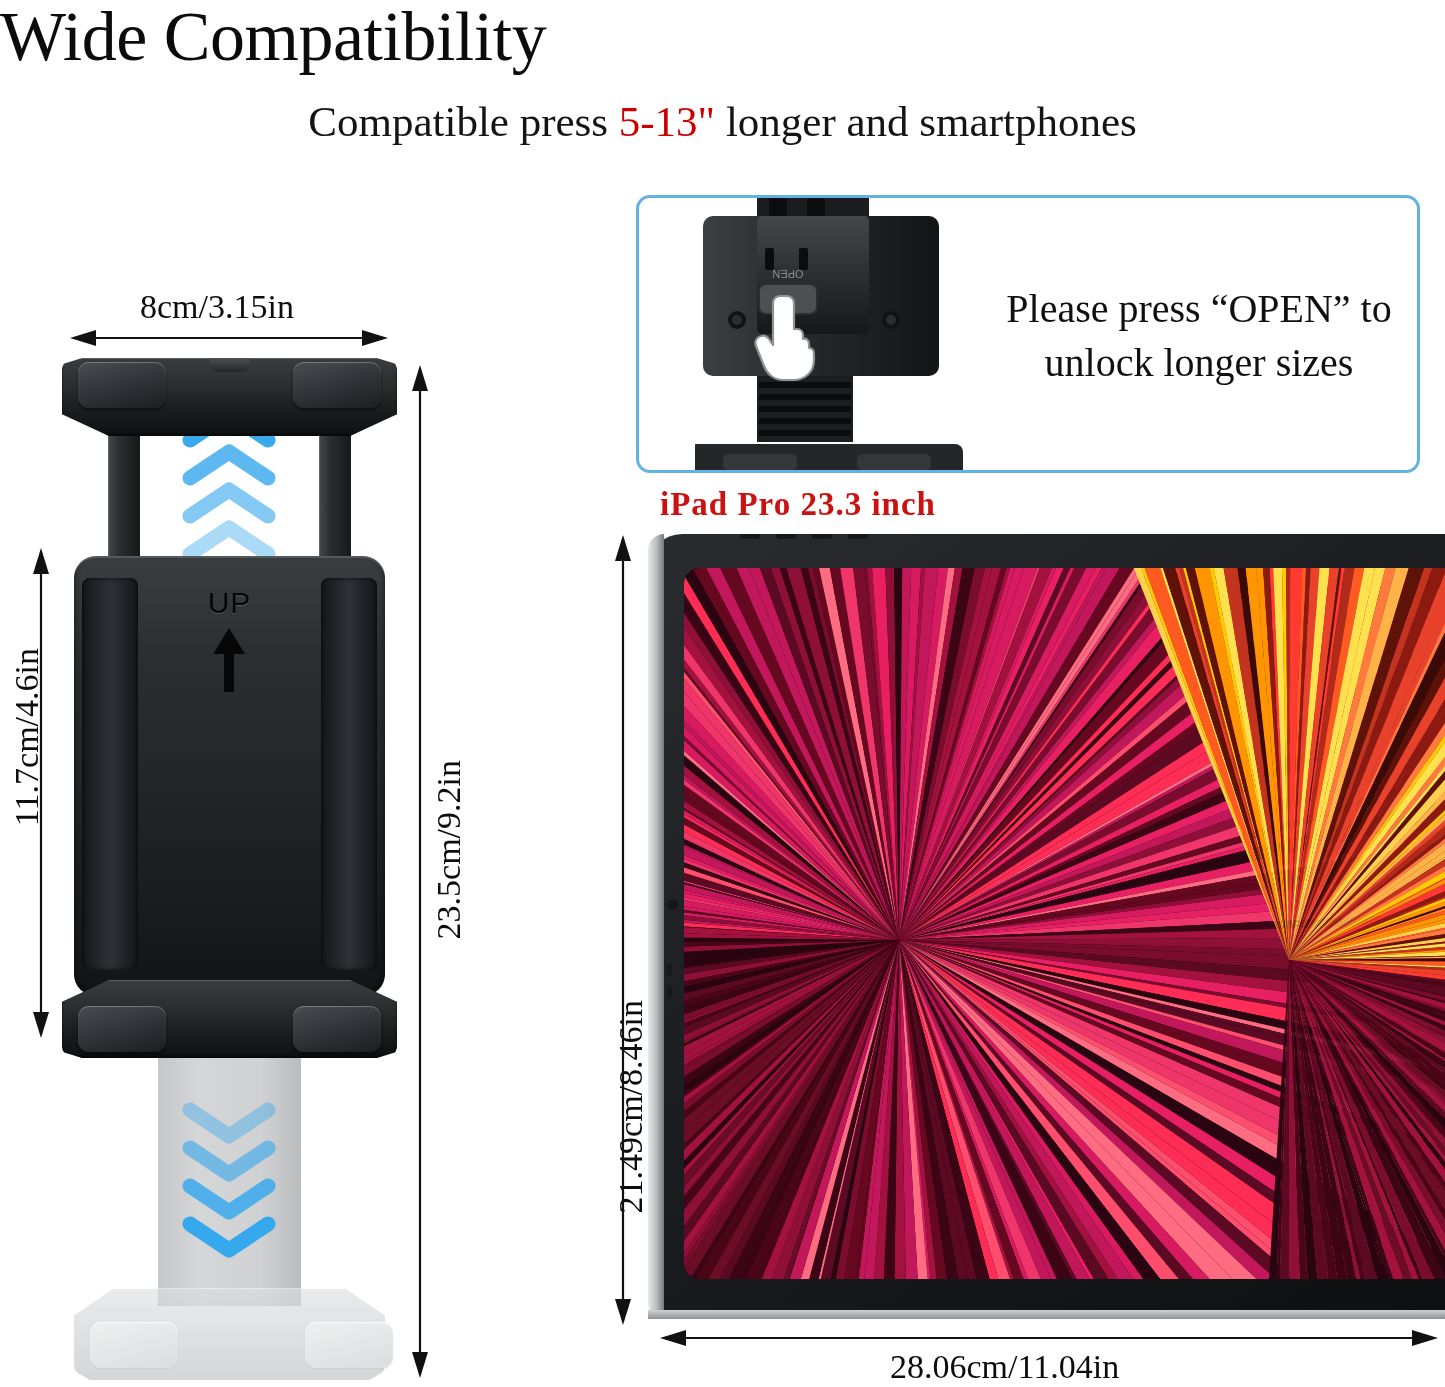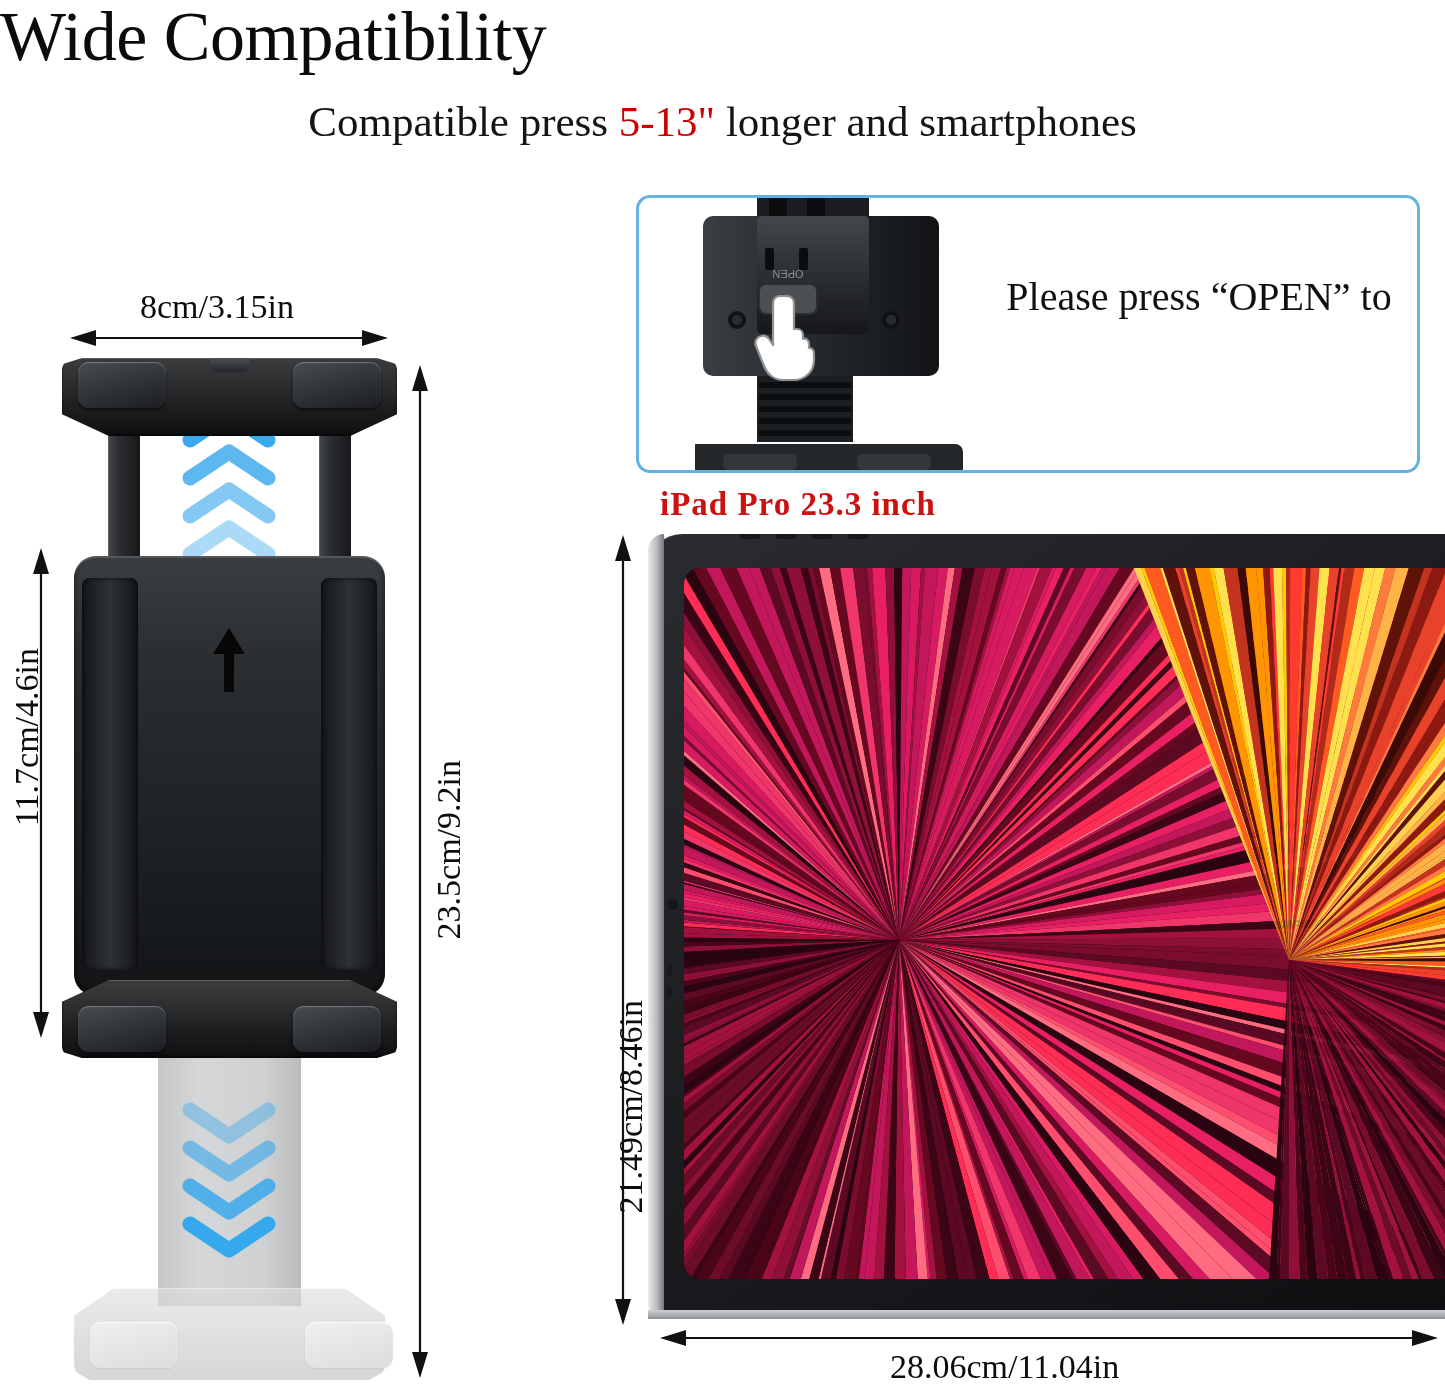--- a/index.html
+++ b/index.html
@@ -122,21 +122,21 @@
   }
   #ghost-jaw .gpad.l{left:16px;} #ghost-jaw .gpad.r{left:231px;}
 
   
   #callout-box{
     position:absolute;left:636px;top:195px;width:778px;height:272px;
     border:3px solid #62b3e2;border-radius:14px;background:#fff;overflow:hidden;
   }
   #callout-photo{position:absolute;left:56px;top:-6px;width:286px;height:278px;}
   #callout-text{
-    position:absolute;left:350px;top:72px;width:420px;text-align:center;
+    position:absolute;left:350px;top:84px;width:420px;text-align:center;
     font-size:40px;line-height:1.36;color:#101010;
   }
 
   #ipad-model-label{
     position:absolute;left:660px;top:486px;font-size:33px;font-weight:700;
     color:#cc1111;letter-spacing:1px;
   }
 
   
   #ipad{
@@ -247,20 +247,21 @@
         <polyline points="16,36 55,10 94,36" fill="none" stroke="#3aa9ec" stroke-width="15" stroke-linecap="round" stroke-linejoin="round"></polyline>
       </svg>
     <svg class="chev" style="top:114px;opacity:.42" viewBox="0 0 110 46">
         <polyline points="16,36 55,10 94,36" fill="none" stroke="#3aa9ec" stroke-width="15" stroke-linecap="round" stroke-linejoin="round"></polyline>
       </svg>
   </div>
 
   <div id="body-main">
     <div class="side-groove" id="groove-l"></div>
     <div class="side-groove" id="groove-r"></div>
+    <div id="up-label">UP</div>
     <svg id="up-arrow" viewBox="0 0 36 64">
       <polygon points="18,0 2,26 34,26" fill="#070707"></polygon>
       <rect x="13" y="24" width="10" height="40" fill="#070707"></rect>
     </svg>
   </div>
 
   <div class="jaw" id="jaw-bottom">
     <div class="pad l"></div>
     <div class="pad r"></div>
   </div>
@@ -315,20 +316,21 @@
     <path d="M2 252 h258 a8 8 0 0 1 8 8 v18 h-274 v-18 a8 8 0 0 1 8 -8z" fill="#24272a"></path>
     <rect x="28" y="262" width="74" height="16" rx="5" fill="#34373a"></rect>
     <rect x="162" y="262" width="74" height="16" rx="5" fill="#34373a"></rect>
 
     <g transform="translate(78,104)">
       <path d="M14 0 c4 0 7 3 7 7 v26 h3 c3 0 6 2 6 6 v4 c3 -1 6 1 6 5 v4 c3 0 5 2 5 6 v6 c0 12 -9 20 -21 20 h-10 c-9 0 -16 -6 -19 -14 l-8 -20 c-2 -5 1 -9 5 -10 c3 -1 6 0 8 3 l4 6 v-42 c0 -4 3 -7 7 -7z" fill="#ffffff" stroke="#8e9295" stroke-width="2.2" stroke-linejoin="round"></path>
     </g>
   </svg>
   <div id="callout-text">
     <div>Please press “OPEN” to</div>
+    <div>unlock longer sizes</div>
   </div>
 </div>
 
 <div id="ipad-model-label">iPad Pro 23.3 inch</div>
 
 <div id="ipad">
   <div id="ipad-frame"></div>
   <div id="ipad-rim"></div>
   <div class="speaker-dot" style="left:92px"></div>
   <div class="speaker-dot" style="left:128px"></div>

